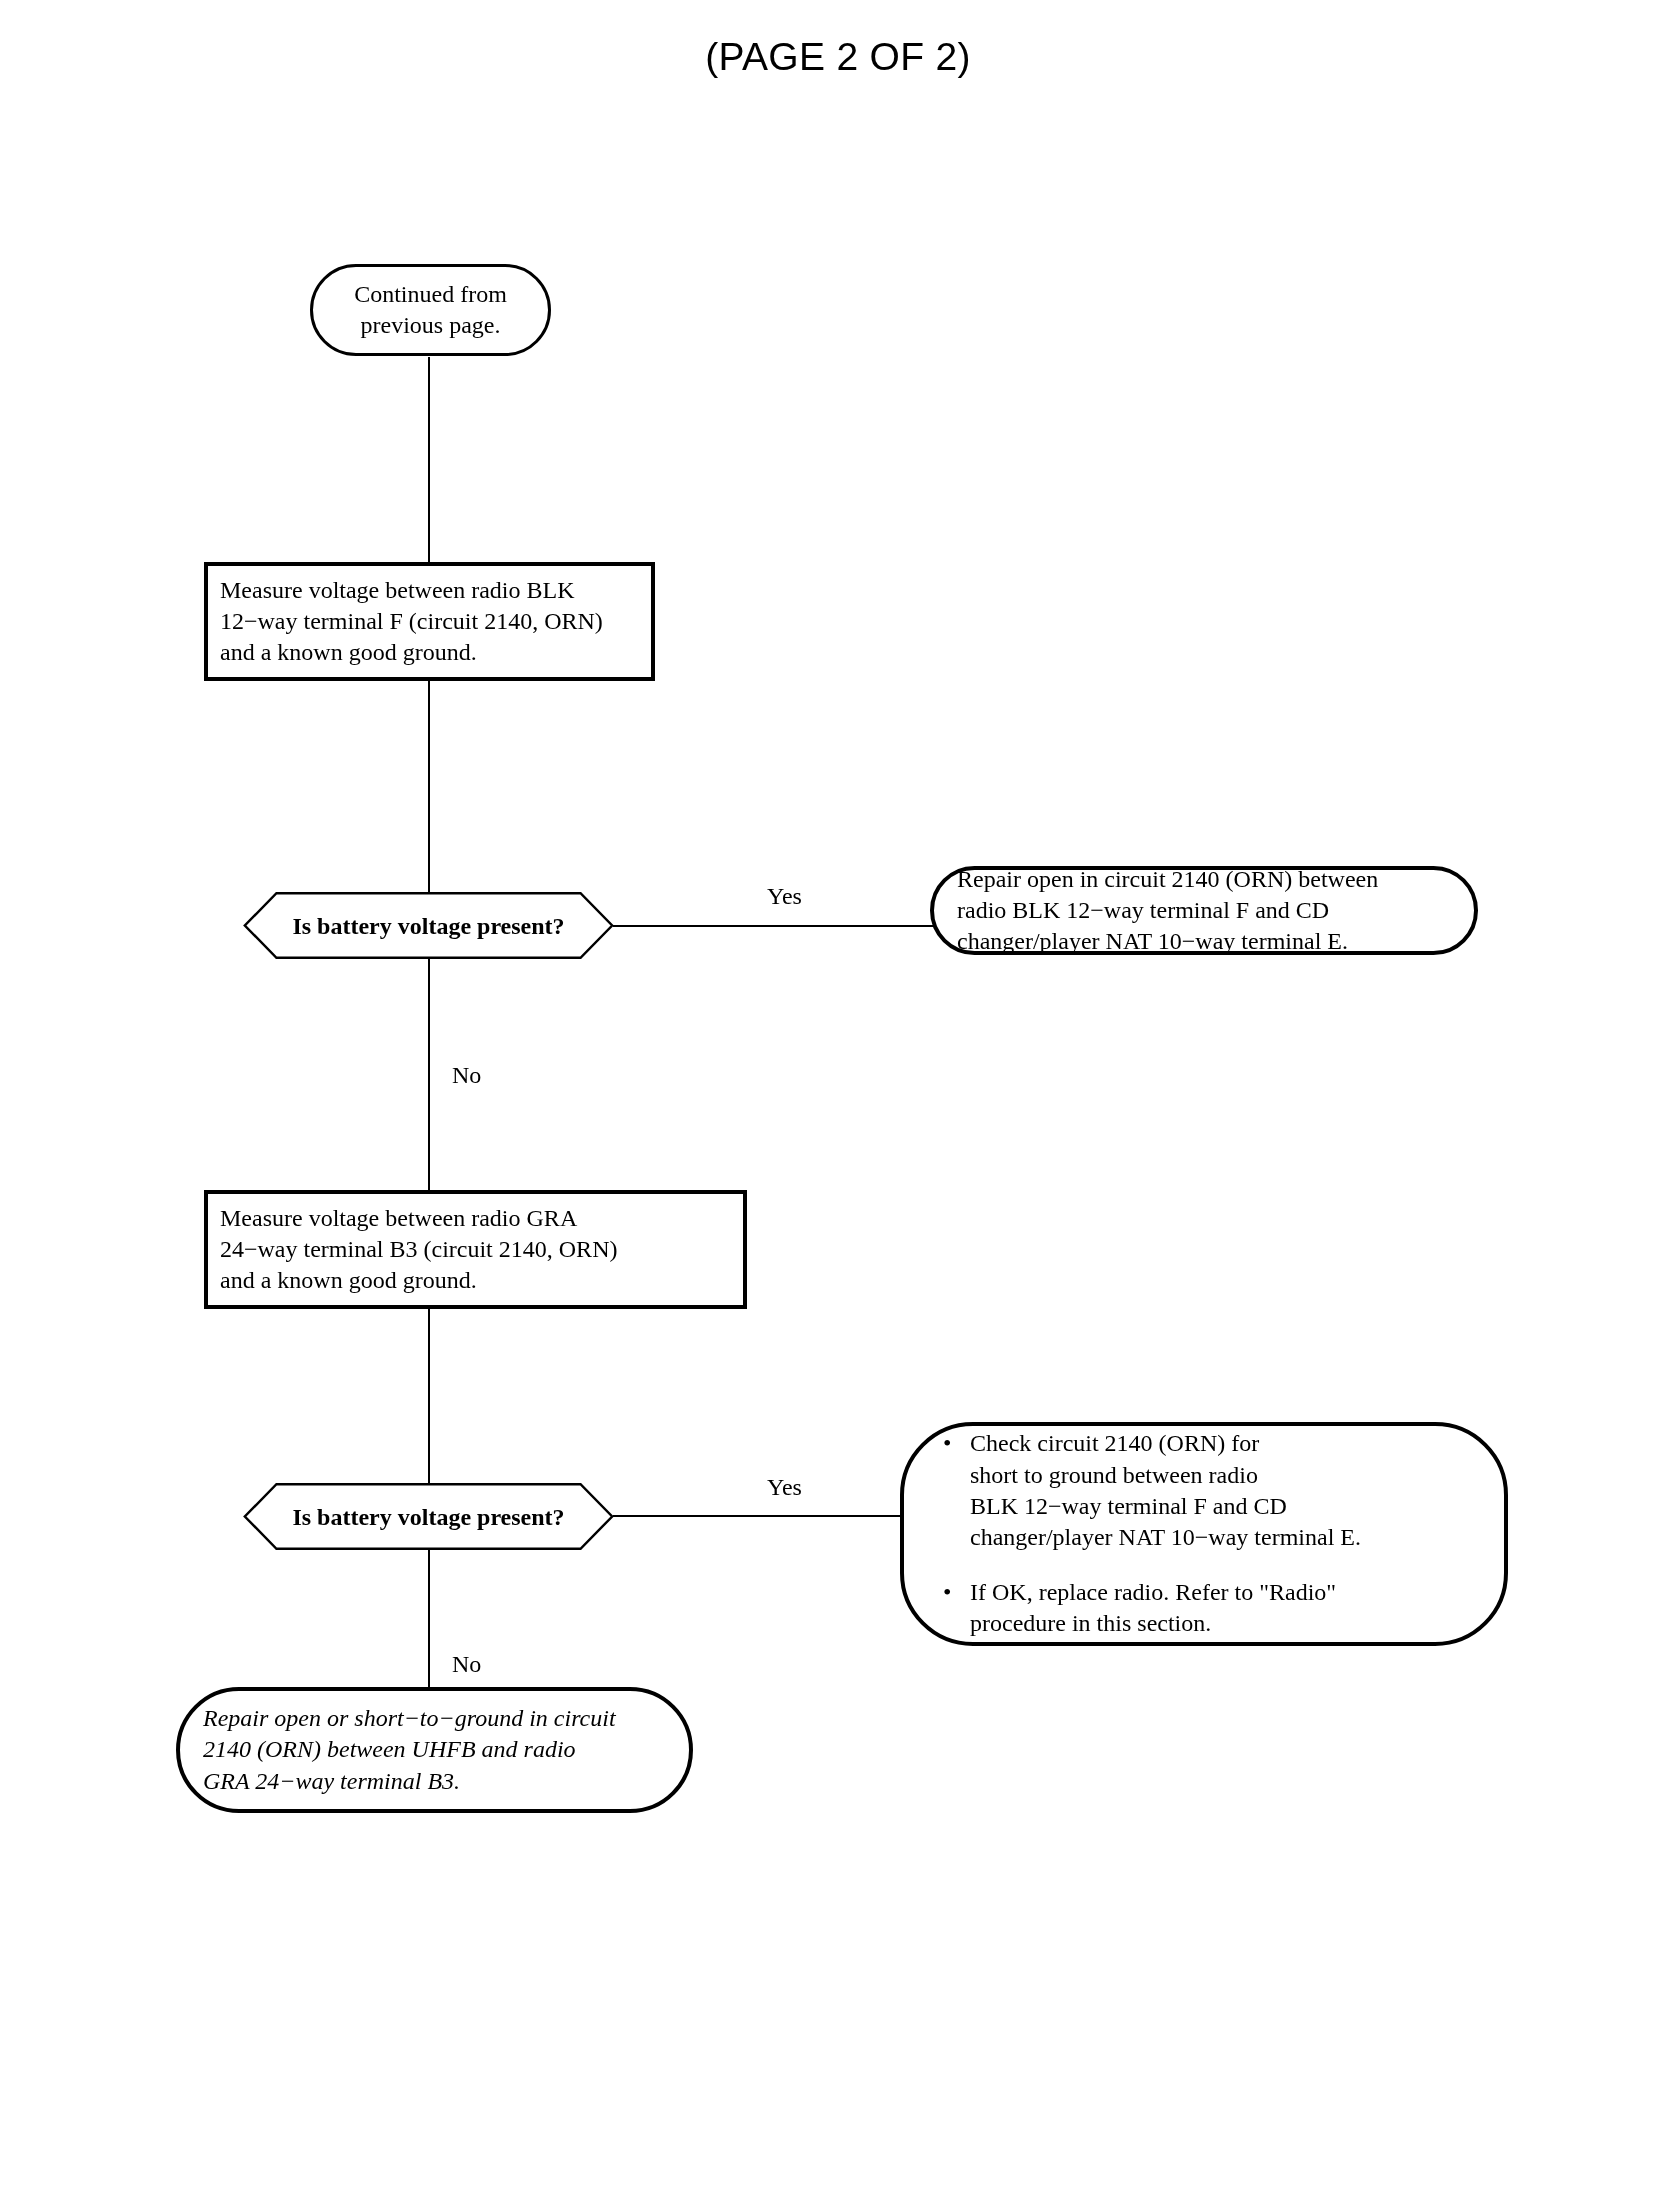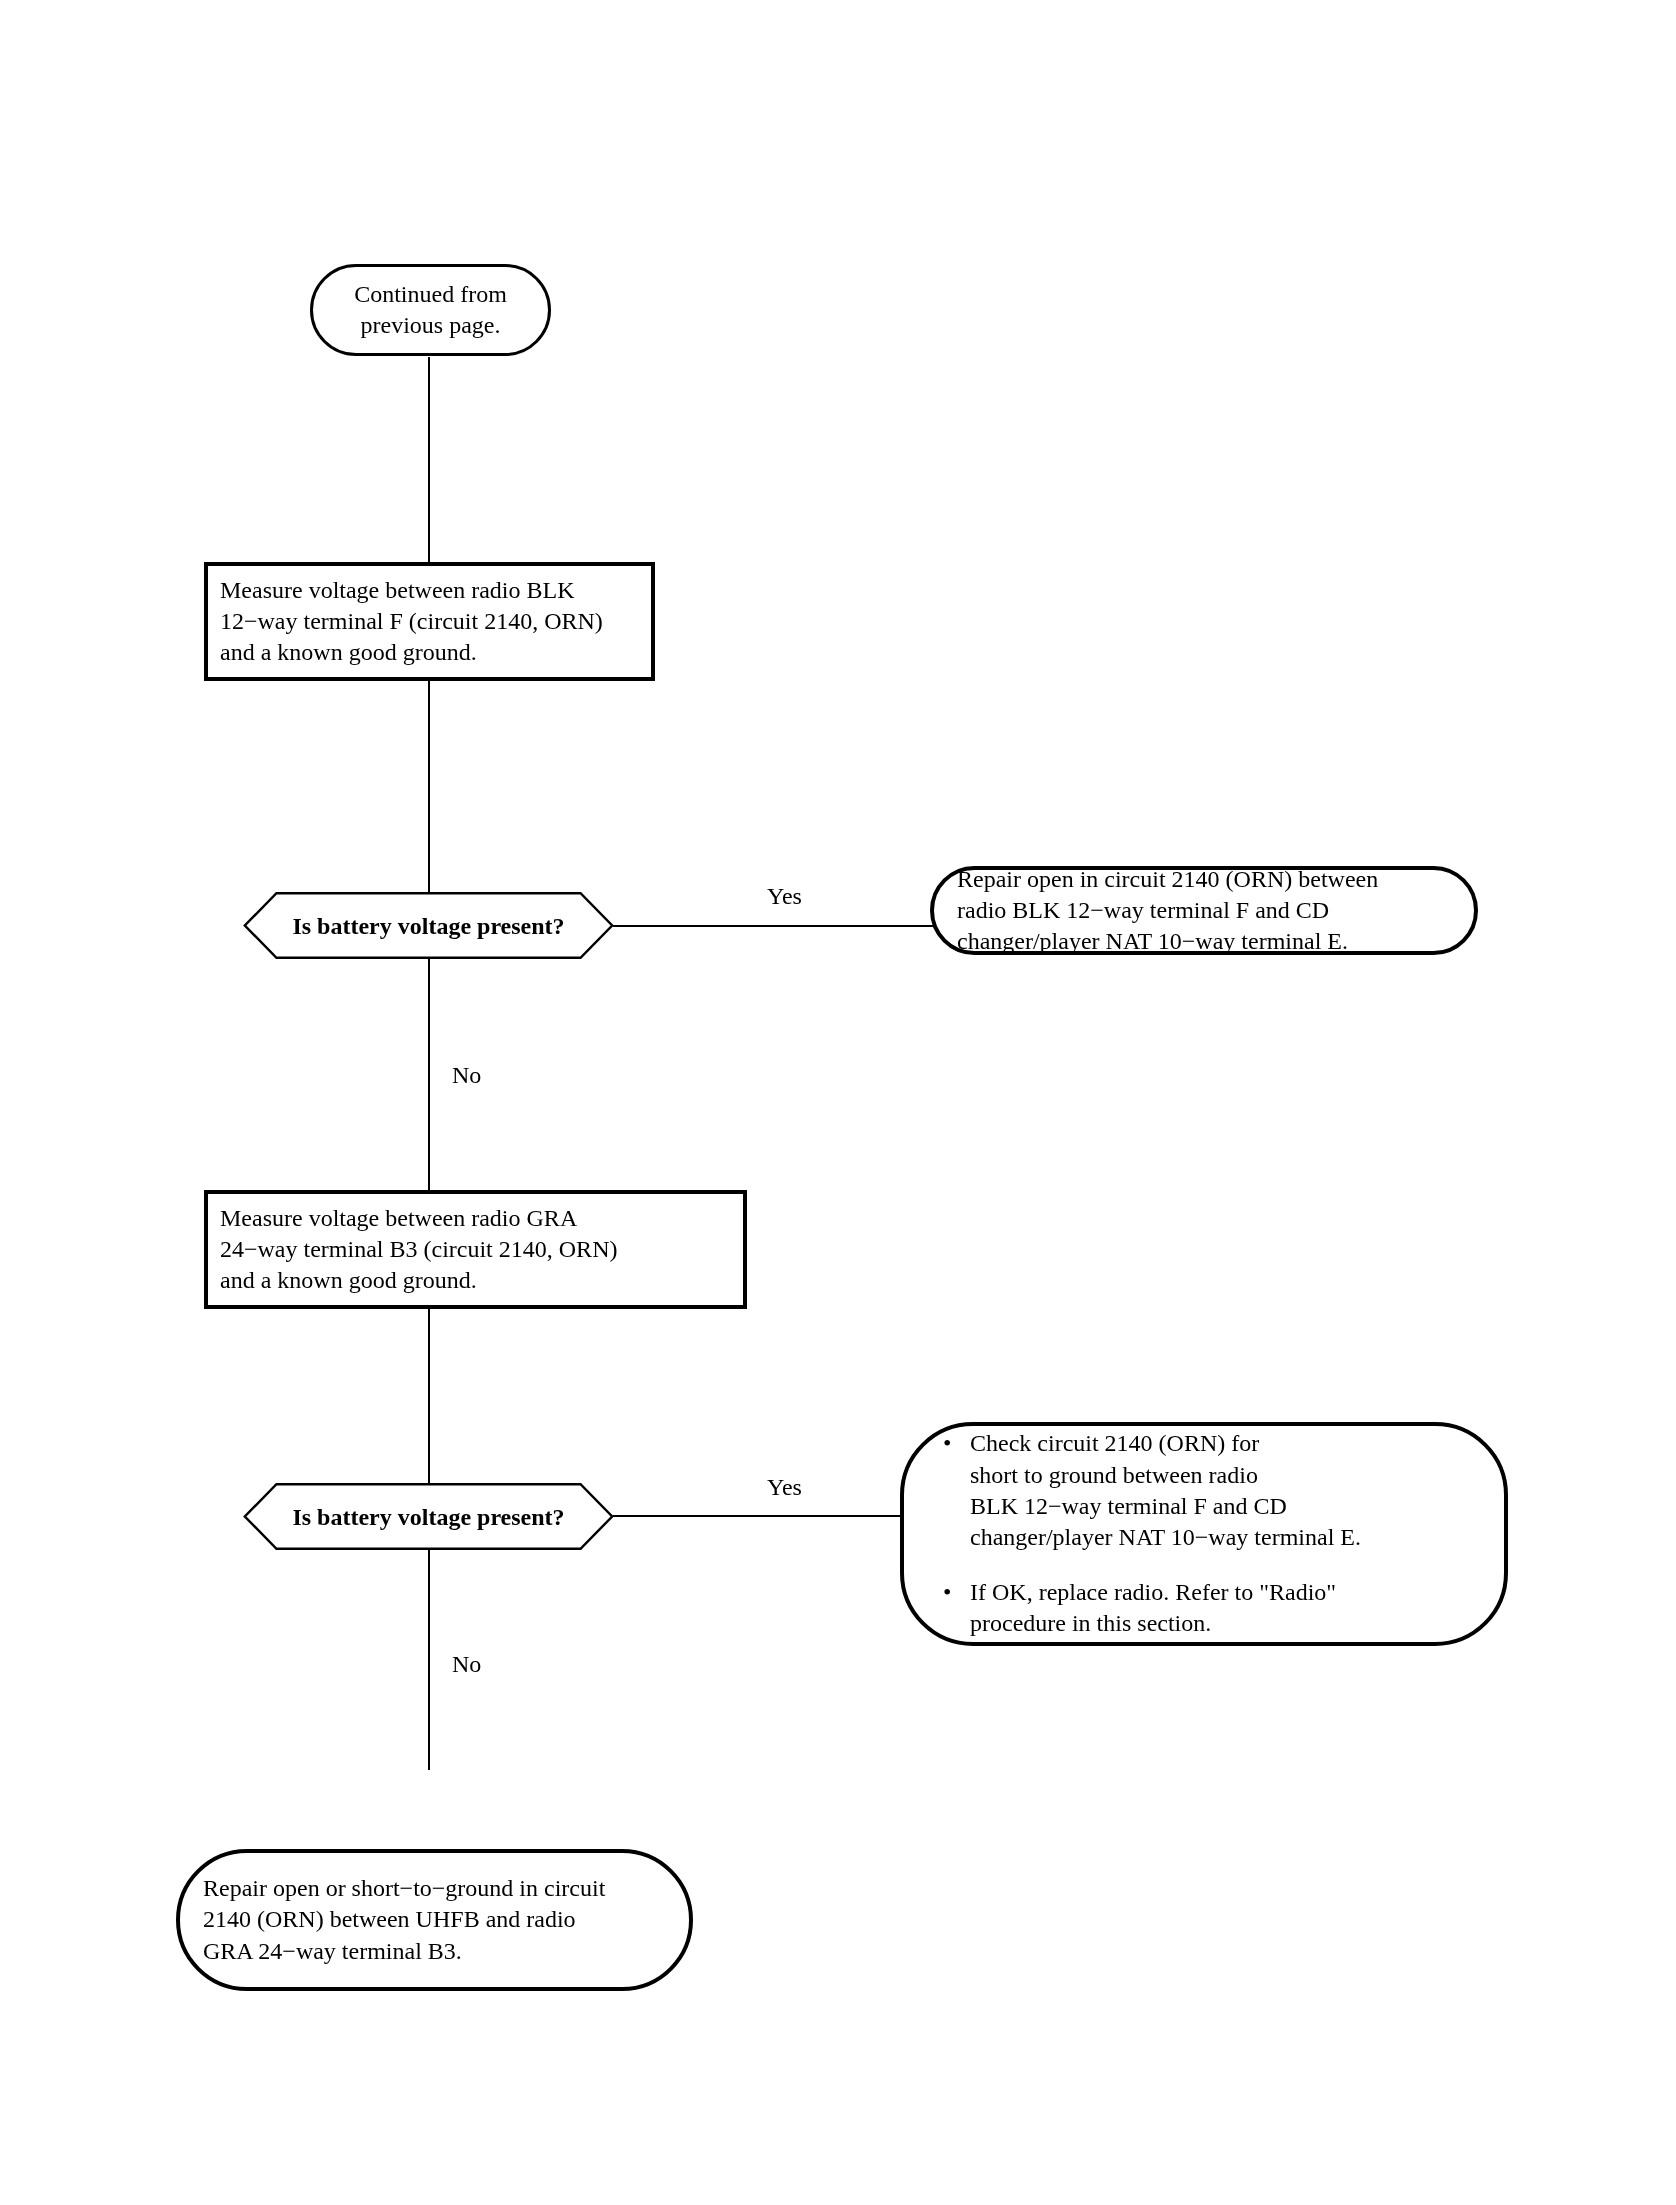--- a/index.html
+++ b/index.html
@@ -140,20 +140,21 @@
     font-size: 24px;
     line-height: 1.30;
     white-space: pre-line;
   }
 </style>
 </head>
 <body>
 
 <div id="canvas">
 
+  <div class="page-title">(PAGE 2 OF 2)</div>
 
   <div class="node pill pill-start" style="left:310px; top:264px; width:241px; height:92px; padding:11px 27px;">
     <span class="txt" style="width:100%; text-align:center;">Continued from
 previous page.</span>
   </div>
 
   <div class="line-v" style="left:428px; top:357px; height:207px;"></div>
 
   <div class="node rect" style="left:204px; top:562px; width:451px; height:119px; padding:0 12px;">
     <span class="txt">Measure voltage between radio BLK
@@ -213,20 +214,20 @@
         <span class="bullet-dot">•</span>
         <span class="bullet-text">If OK, replace radio. Refer to "Radio"
 procedure in this section.</span>
       </div>
     </div>
   </div>
 
   <div class="line-v" style="left:428px; top:1549px; height:221px;"></div>
   <div class="branch-label" style="left:452px; top:1652px;">No</div>
 
-  <div class="node pill" style="left:176px; top:1849px; width:517px; height:142px; padding:0 23px;">
+  <div class="node pill" style="left:176px; top:1687px; width:517px; height:126px; padding:0 23px;font-style:italic;">
     <span class="txt">Repair open or short−to−ground in circuit
 2140 (ORN) between UHFB and radio
 GRA 24−way terminal B3.</span>
   </div>
 
 </div>
 
 
 </body></html>

